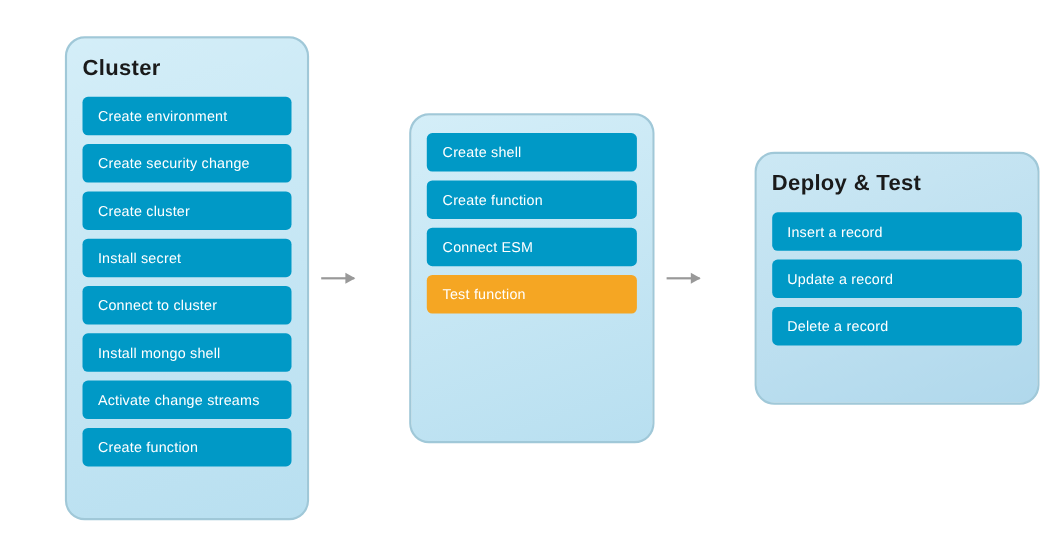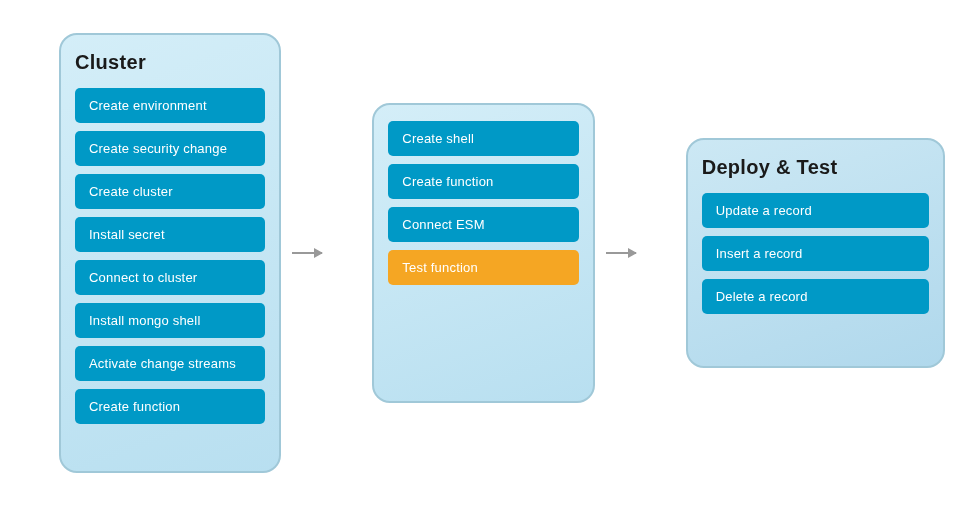--- a/index.html
+++ b/index.html
@@ -132,19 +132,19 @@
       </div>
   </div>
 
   <div class="arrow-container">
     <div class="arrow-line"></div>
   </div>
 
   <div class="panel panel-deploy">
     <div class="panel-title">Deploy &amp; Test</div>
     <div class="panel-items">
-    <button class="item-btn">Update a record</button>
-        <button class="item-btn">Insert a record</button>
+    <button class="item-btn">Insert a record</button>
+        <button class="item-btn">Update a record</button>
         <button class="item-btn">Delete a record</button>
       </div>
   </div>
 
 </div>
 
 </body></html>

